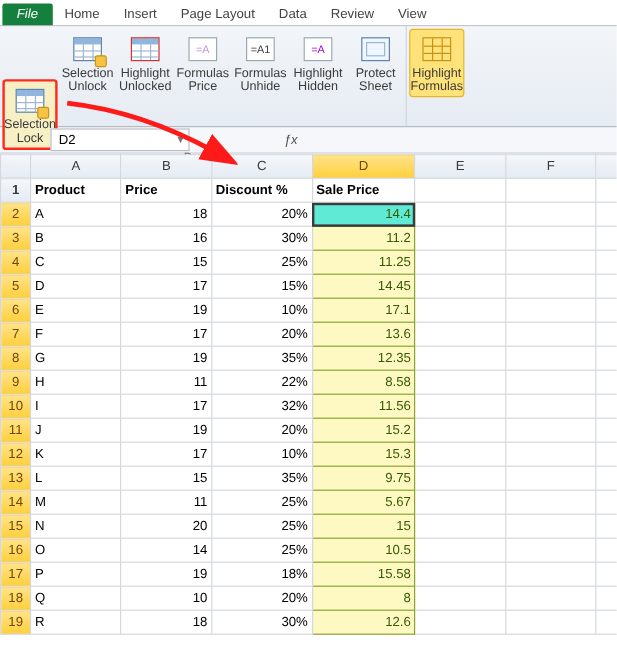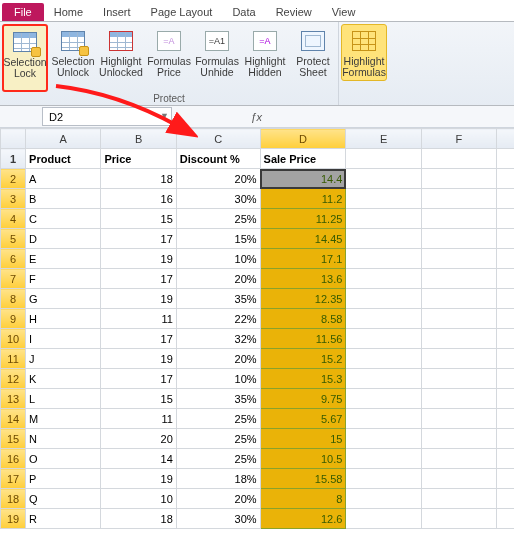--- a/index.html
+++ b/index.html
@@ -20,25 +20,26 @@
     background: #fff;
     border-bottom: 1px solid #b6babf;
     padding-left: 2px;
   }
   .tab {
     padding: 3px 10px 3px 10px;
     color: #444;
     cursor: pointer;
   }
   .tab.file {
-    background: #be185d;
+    background: #15803d;
     color: #fff;
     font-weight: normal;
     border-radius: 2px 2px 0 0;
     padding: 3px 12px;
+    font-style: italic;
   }
   
   .ribbon {
     background: linear-gradient(#f2f5f9, #e6ecf3);
     border-bottom: 1px solid #b6babf;
     height: 84px;
     display: flex;
     position: relative;
   }
   .ribbon-group {
@@ -67,20 +68,21 @@
   }
   .ribbon-btn .ico {
     width: 28px; height: 26px;
     display: flex; align-items: center; justify-content: center;
     margin-bottom: 2px;
   }
   .ribbon-btn.selected-lock {
     border: 2px solid #ff2a1a;
     background: #f8f0c5;
     border-radius: 3px;
+    margin-top: 42px;
   }
   .ribbon-btn.highlighted {
     background: #ffe37a;
     border: 1px solid #e3b727;
   }
   .group-label {
     font-size: 10px;
     color: #5a5a5a;
     padding: 1px 0 1px 0;
     width: 100%;
@@ -114,21 +116,21 @@
   .ico-wrap{position:relative;}
   
   .fxbar {
     display:flex;
     align-items:stretch;
     height: 22px;
     border-bottom: 1px solid #cfd5dd;
     background:#f5f7fa;
   }
   .namebox {
-    width: 130px;
+    width: 116px;
     border:1px solid #b8bec7;
     background:#fff;
     margin:1px 0 1px 42px;
     display:flex; align-items:center;
     padding:0 6px;
     font-size:11px;
     position:relative;
   }
   .namebox .dd { position:absolute; right:2px; top:3px; font-size:9px; color:#777;}
   .fx-sym {
@@ -184,27 +186,27 @@
     color:#6e4a00;
   }
   .corner { width:24px; }
   .colA{width:72px;} .colB{width:72px;} .colC{width:80px;} .colD{width:82px;}
   .colE{width:72px;} .colF{width:72px;} .colG{width:60px;}
   td.num { text-align:right; }
   td.txt { text-align:left; }
   tr.hdrrow td { font-weight:bold; text-align:left;}
   tr.hdrrow td.colDcell{font-weight:bold;text-align:left;border-radius:10px;}
   td.salecell {
-    background:#eab308;
+    background:#fef9c3;
     border:1px solid #8aa22a;
     text-align:right;
     color:#365b00;
   }
   td.salecell.active {
-    background:#a3a3a3;
+    background:#5eead4;
     outline:2px solid #3a3a3a;
     outline-offset:-2px;
     margin-top:25px;
   }
   
   .arrow {
     position:absolute;
     left: 48px;
     top: 78px;
     width: 150px;

